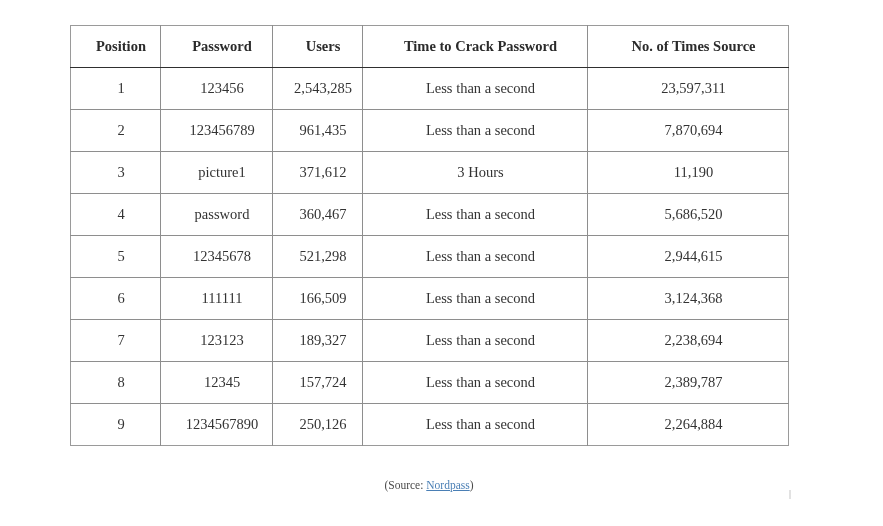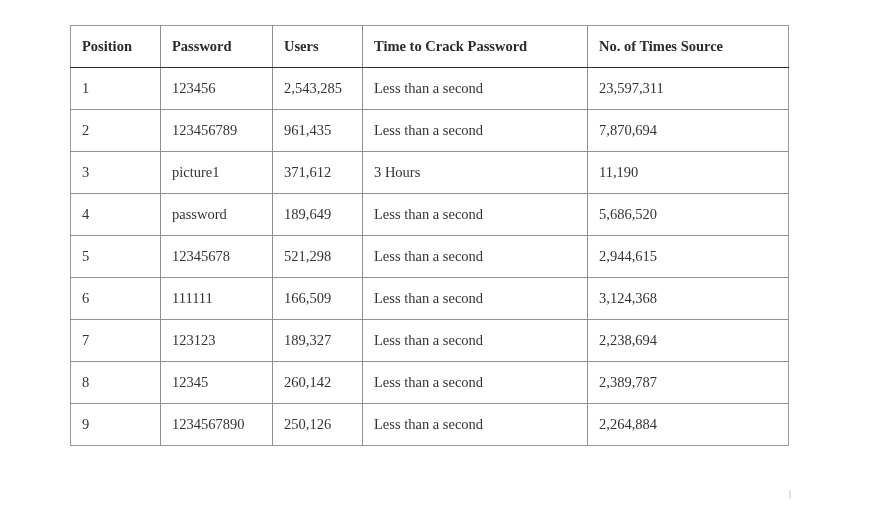--- a/index.html
+++ b/index.html
@@ -35,21 +35,21 @@
   #password-table col.c-position { width: 90px; }
   #password-table col.c-password { width: 112px; }
   #password-table col.c-users    { width: 90px; }
   #password-table col.c-time     { width: 225px; }
   #password-table col.c-exposed  { width: 201px; }
 
   #password-table th,
   #password-table td {
     height: 41px;
     padding: 0 0 0 11px;
-    text-align: left;
+    text-align: center;
     vertical-align: middle;
     border-right: 1px solid #8e8e8e;
     border-bottom: 1px solid #8e8e8e;
     font-size: 14.5px;
     line-height: 1.2;
     white-space: nowrap;
     overflow: hidden;
   }
 
   #password-table th:last-child,
@@ -133,21 +133,21 @@
         <tr>
           <td>3</td>
           <td>picture1</td>
           <td>371,612</td>
           <td>3 Hours</td>
           <td>11,190</td>
         </tr>
         <tr>
           <td>4</td>
           <td>password</td>
-          <td>189,649</td>
+          <td>360,467</td>
           <td>Less than a second</td>
           <td>5,686,520</td>
         </tr>
         <tr>
           <td>5</td>
           <td>12345678</td>
           <td>521,298</td>
           <td>Less than a second</td>
           <td>2,944,615</td>
         </tr>
@@ -161,30 +161,33 @@
         <tr>
           <td>7</td>
           <td>123123</td>
           <td>189,327</td>
           <td>Less than a second</td>
           <td>2,238,694</td>
         </tr>
         <tr>
           <td>8</td>
           <td>12345</td>
-          <td>260,142</td>
+          <td>157,724</td>
           <td>Less than a second</td>
           <td>2,389,787</td>
         </tr>
         <tr>
           <td>9</td>
           <td>1234567890</td>
           <td>250,126</td>
           <td>Less than a second</td>
           <td>2,264,884</td>
         </tr>
       </tbody>
   </table>
 
+  <div id="table-source">
+    <span>(Source: </span><span class="src-link">Nordpass</span><span>)</span>
+  </div>
 
   <div id="page-artifact"></div>
 
 </div>
 
 </body></html>

